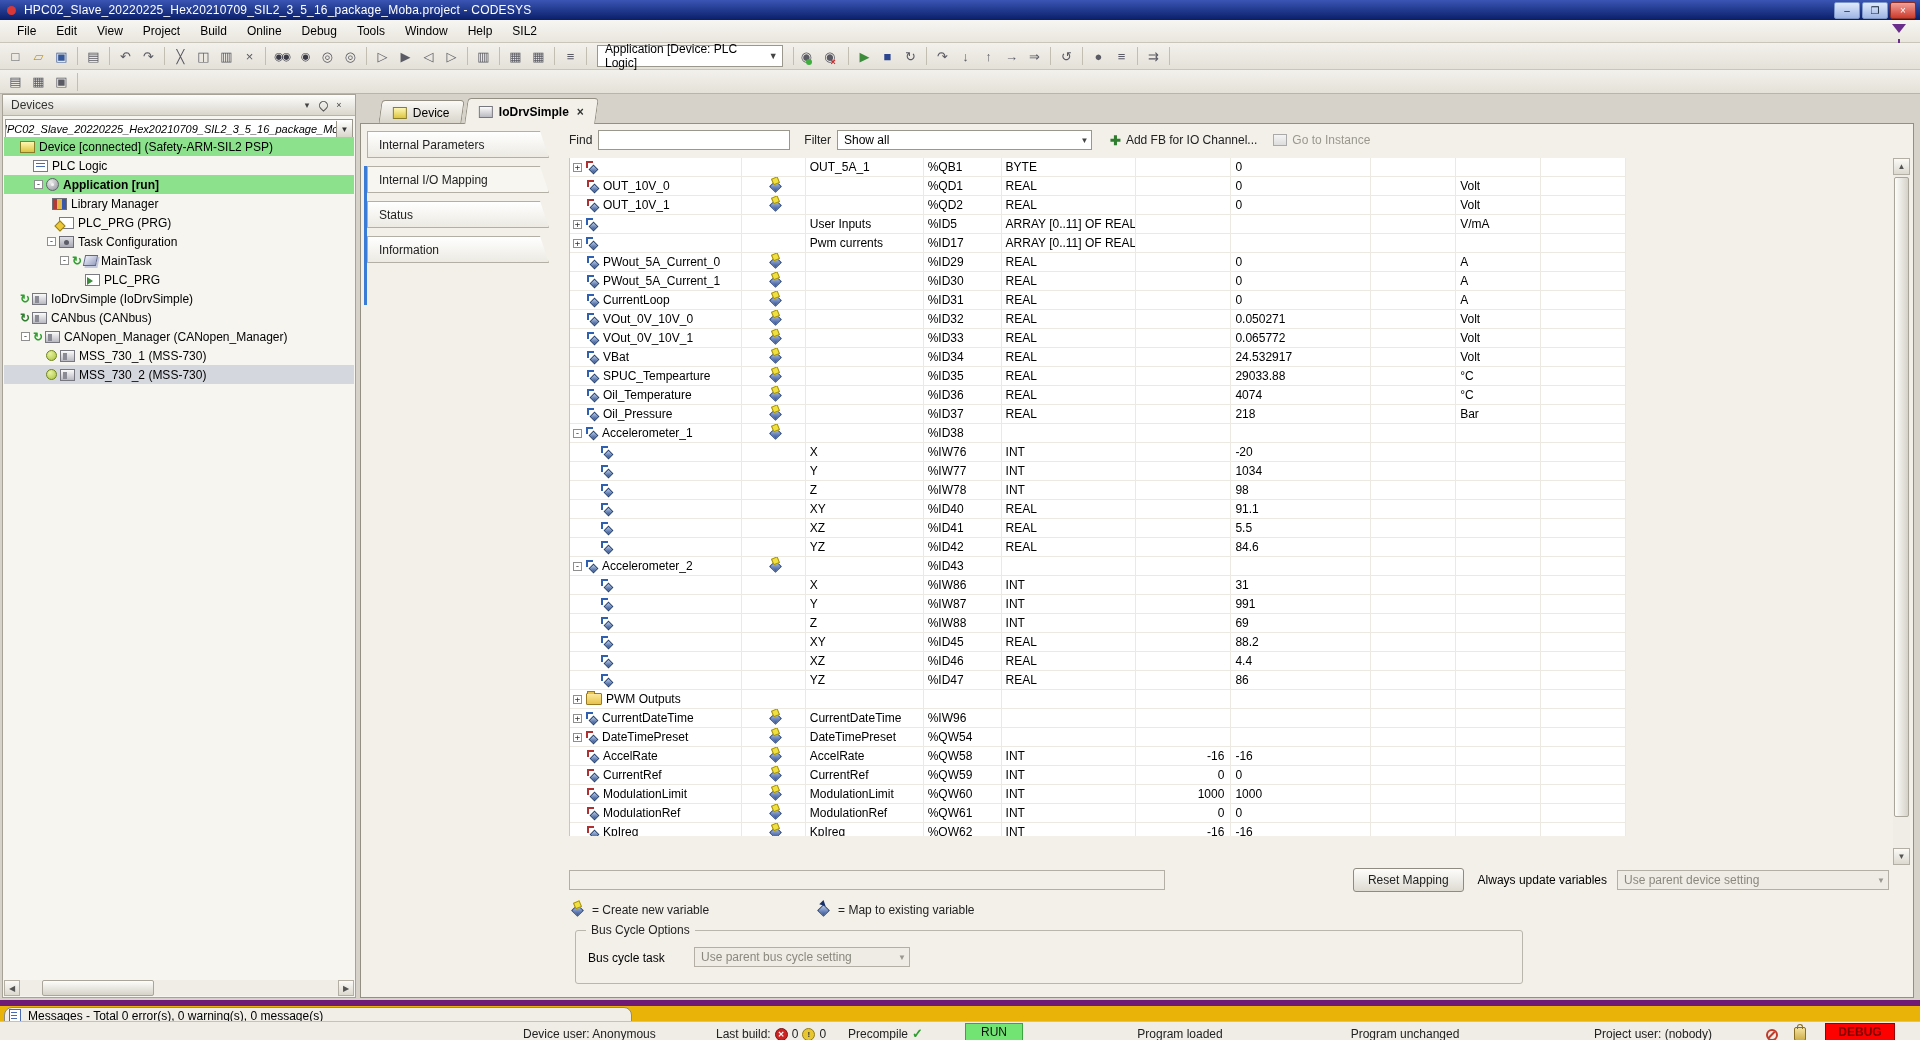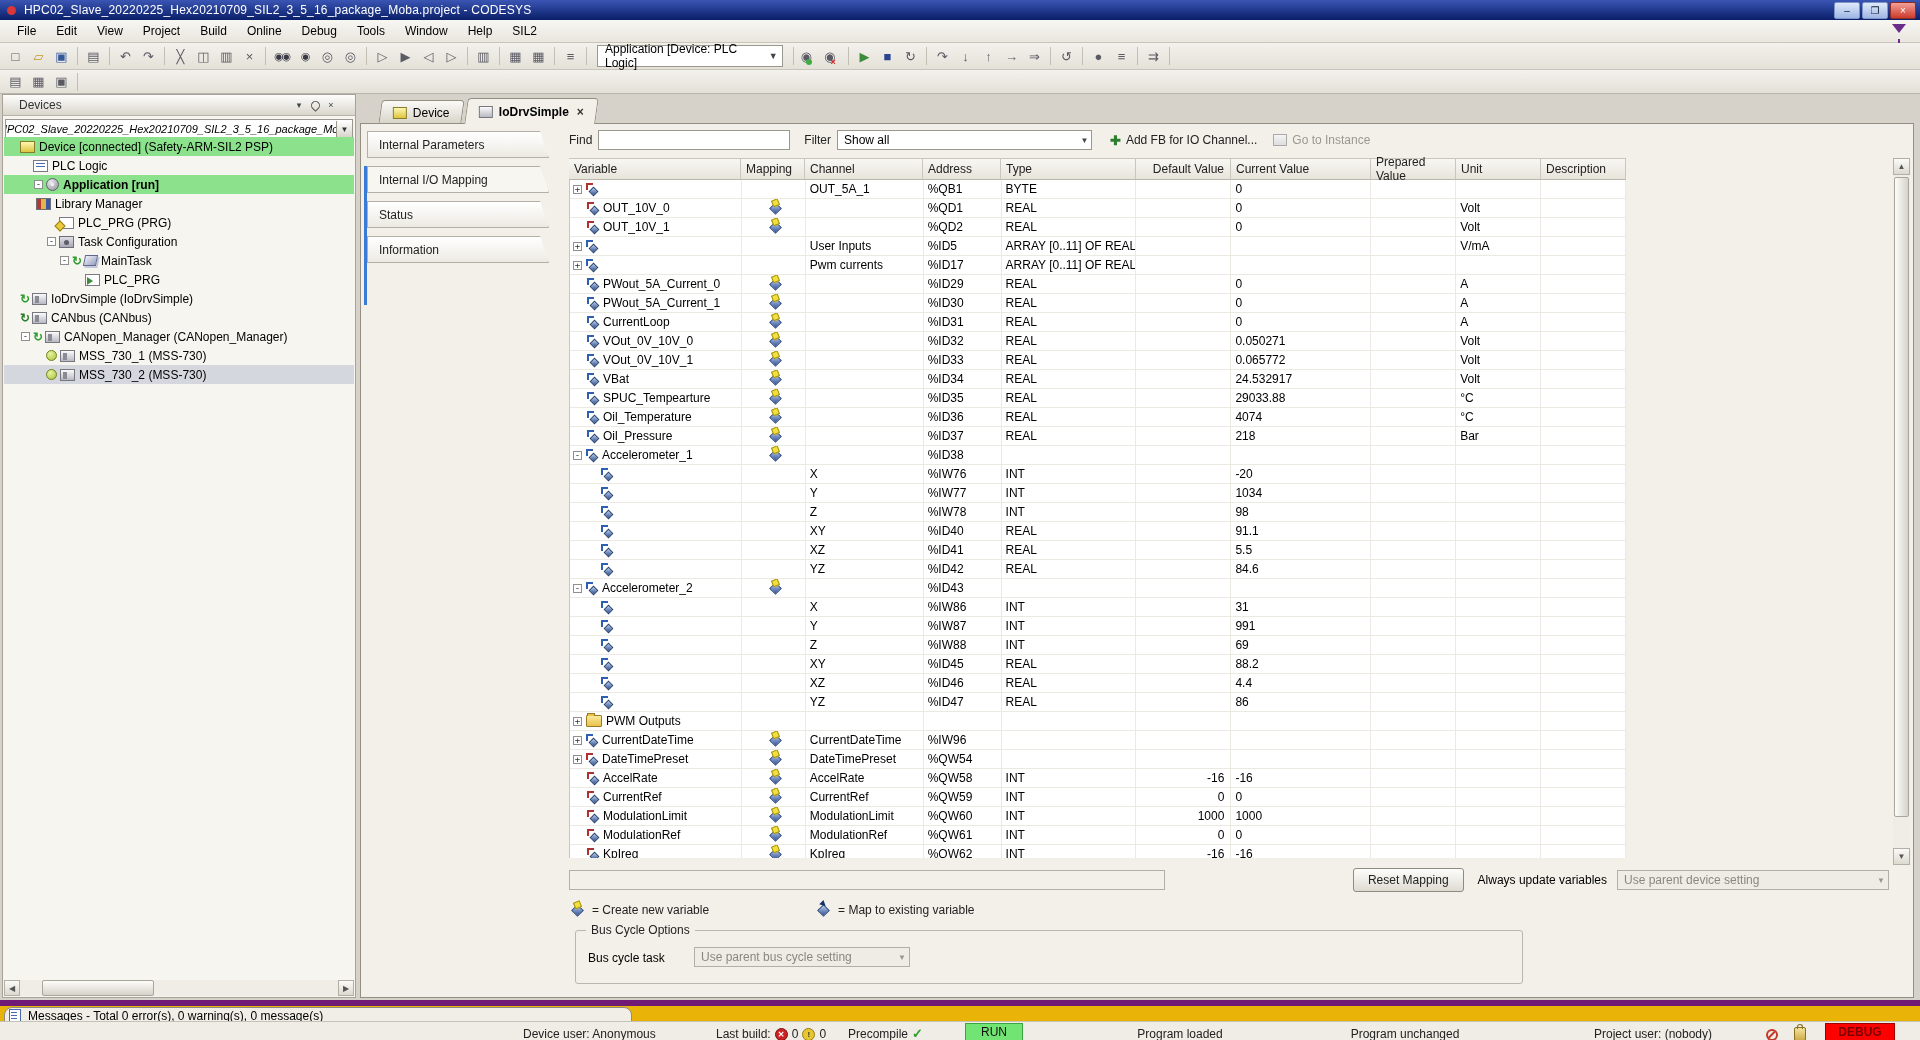--- a/index.html
+++ b/index.html
@@ -42,21 +42,21 @@
       position:relative;left:-6px;top:6px;}
   .ti[data-icon="logout"]:after{content:"×";color:#c22;font-weight:bold;font-size:9px;position:relative;left:-5px;top:6px;}
   .combo{height:20px;background:#fff;border:1px solid #9a978d;display:flex;align-items:center;
     padding:0 2px 0 7px;margin:0 6px;width:175px;justify-content:space-between;}
   .combo .arr{width:14px;height:16px;display:flex;align-items:center;justify-content:center;color:#444;font-size:9px;}
 
   
   .devpanel{position:absolute;left:2px;top:94px;width:354px;height:904px;background:#f6f5f0;
     border:1px solid #a6a298;box-sizing:border-box;}
   .devhdr{height:20px;background:linear-gradient(#fdfdfc,#d9d6cc);border-bottom:1px solid #b8b4a9;
-    display:flex;align-items:center;padding:0 16px;color:#333;}
+    display:flex;align-items:center;padding:0 8px;color:#333;}
   .devhdr .sp{flex:1;}
   .hbtn{width:16px;height:14px;display:flex;align-items:center;justify-content:center;font-size:9px;color:#444;}
   .pinico{width:7px;height:7px;border:1px solid #555;border-radius:50% 50% 50% 0;transform:rotate(-45deg);}
   .devcombo{margin:3px 2px;height:18px;background:#fff;border:1px solid #9a978d;display:flex;align-items:center;}
   .devcombo .txt{flex:1;overflow:hidden;white-space:nowrap;font-style:italic;font-size:11px;}
   .devcombo .txt span{margin-left:-7px;}
   .devcombo .drop{width:15px;height:16px;border-left:1px solid #9a978d;background:linear-gradient(#fefefe,#d8d5cb);
     display:flex;align-items:center;justify-content:center;font-size:8px;color:#333;}
   .tree{position:absolute;left:1px;right:1px;top:42px;bottom:20px;overflow:hidden;background:#f6f5f0;}
   .trow-dev{height:19px;display:flex;align-items:center;white-space:nowrap;}
@@ -312,21 +312,21 @@
         <div class="trow-dev" style="padding-left: 17px;">
           <span class="expgap"></span>
           <span class="tico plclogic"></span>
           <span class="lbl">PLC Logic</span>
         </div>
         <div class="trow-dev hl bold" style="padding-left: 30px;">
           <span class="exp">-</span>
           <span class="tico app"></span>
           <span class="lbl">Application [run]</span>
         </div>
-        <div class="trow-dev" style="padding-left: 20px;">
+        <div class="trow-dev" style="padding-left: 36px;">
           <span class="expgap"></span>
           <span class="tico lib"></span>
           <span class="lbl">Library Manager</span>
         </div>
         <div class="trow-dev" style="padding-left: 43px;">
           <span class="expgap"></span>
           <span class="tico prg"></span>
           <span class="lbl">PLC_PRG (PRG)</span>
         </div>
         <div class="trow-dev" style="padding-left: 43px;">
@@ -417,32 +417,20 @@
         <span class="plus">✚</span>
         <span>Add FB for IO Channel...</span>
       </div>
       <div class="tbbtn dis">
         <span class="gico"></span>
         <span>Go to Instance</span>
       </div>
     </div>
 
     <div class="tbl">
-      <div class="thead" id="thead">
-          <div class="th" style="width: 172px;">Variable</div>
-          <div class="th" style="width: 64px;">Mapping</div>
-          <div class="th" style="width: 118px;">Channel</div>
-          <div class="th" style="width: 78px;">Address</div>
-          <div class="th" style="width: 135px;">Type</div>
-          <div class="th" style="width: 95px; justify-content: flex-end; padding-right: 6px;">Default Value</div>
-          <div class="th" style="width: 140px;">Current Value</div>
-          <div class="th" style="width: 85px;">Prepared Value</div>
-          <div class="th" style="width: 85px;">Unit</div>
-          <div class="th" style="width: 85px;">Description</div>
-        </div>
       <div class="tbody" id="tbody">
           <div class="tr">
             <div class="td" style="width: 172px; padding-left: 3px;">
               <span class="exp" style="margin-right: 4px;">+</span>
               <span class="vi out">
                 <span class="dia"></span>
               </span>
               <span></span>
             </div>
             <div class="td" style="width: 64px; justify-content: center;"></div>

